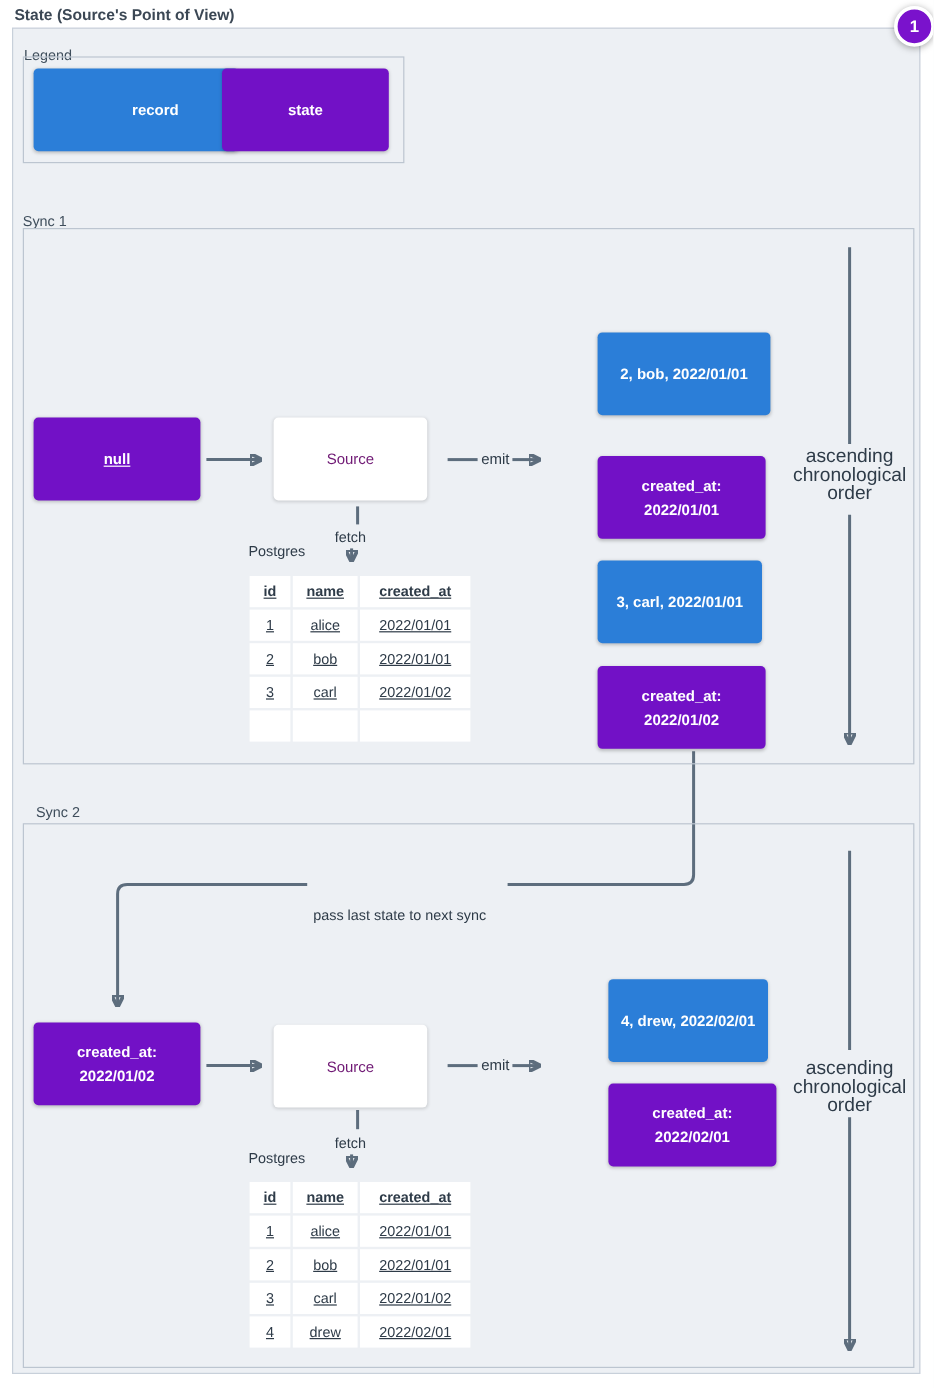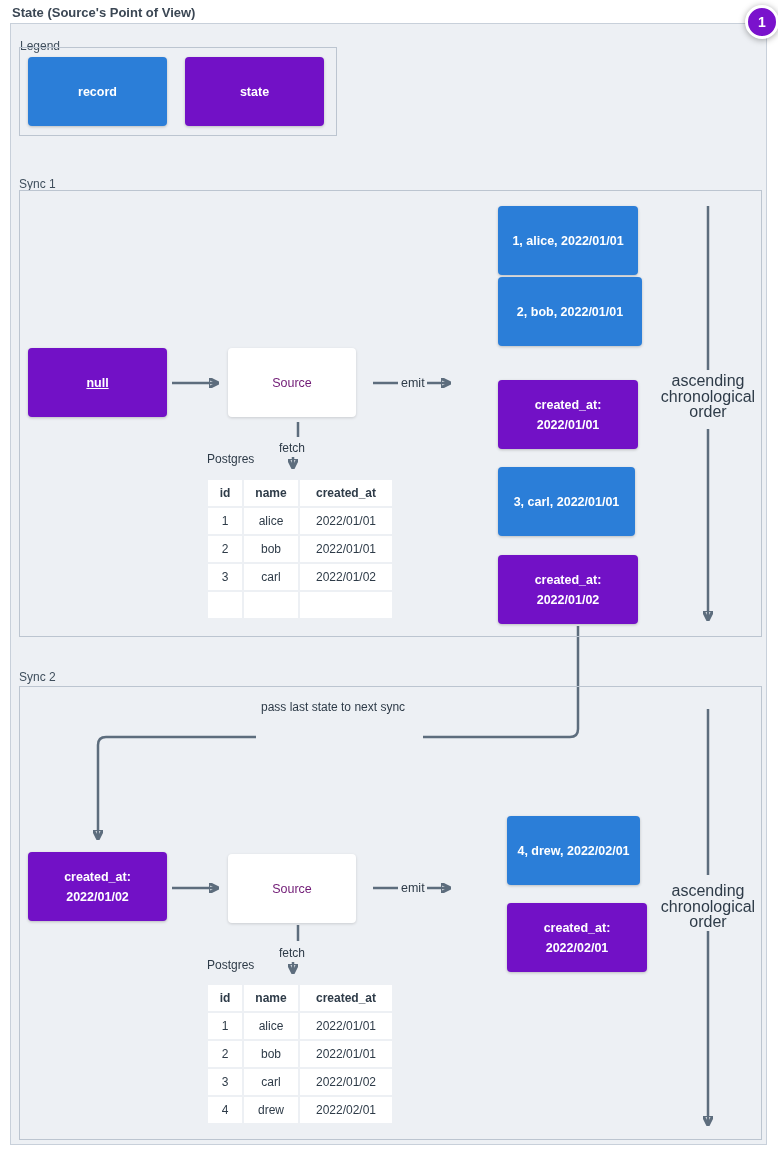--- a/index.html
+++ b/index.html
@@ -28,21 +28,21 @@
   .box.state{background:var(--state-purple);}
   .source-box{position:absolute;width:128px;height:69px;border-radius:4px;background:#fff;
        display:flex;align-items:center;justify-content:center;font-size:12.5px;font-weight:500;
        color:#701a75;box-shadow:0 1px 3px rgba(0,0,0,.15);}
   .small-label{position:absolute;font-size:12px;color:#2e3b48;}
   .order-note{position:absolute;width:100px;text-align:center;font-size:16px;line-height:15.5px;color:#2e3b48;}
   .arrows{position:absolute;left:0;top:0;width:778px;height:1157px;pointer-events:none;}
   .arrows path{stroke:var(--arrow-gray);stroke-width:2.5;fill:none;}
   table.pgtable{position:absolute;border-collapse:separate;border-spacing:2px;font-size:12px;}
   table.pgtable th,table.pgtable td{background:#fff;text-align:center;padding:0 6px;
-       height:26px;color:#2e3b48;font-weight:400;}
+       height:26px;color:#2e3b48;font-weight:400;text-decoration:underline;}
   table.pgtable th{font-weight:700;}
   .col-id{width:22px;}.col-name{width:42px;}.col-created{width:80px;}
   .badge{position:absolute;left:745px;top:5px;width:28px;height:28px;border-radius:50%;
        background:var(--badge-purple);border:3px solid #fff;box-shadow:0 1px 6px rgba(0,0,0,.35);
        display:flex;align-items:center;justify-content:center;color:#fff;font-size:14px;font-weight:700;z-index:5;}
 </style>
 </head>
 <body>
 
 <div class="canvas">
@@ -70,21 +70,21 @@
     <path d="M373,888 H398"></path>
     <path d="M427,888 H448" marker-end="url(#ah)"></path>
     <path d="M298,925 V941"></path>
     <path d="M293,962 V971" marker-end="url(#ah)"></path>
     <path d="M708,709 V875"></path>
     <path d="M708,931 V1123" marker-end="url(#ah)"></path>
   </svg>
 
   <div class="sec-label" style="left:20px;top:39px;">Legend</div>
   <div class="section" style="left:19px;top:47px;width:316px;height:87px;"></div>
-  <div class="box record" style="left:28px;top:57px;">
+  <div class="box record" style="left:28px;top:57px;padding-left:32px;">
     <span>record</span>
   </div>
   <div class="box state" style="left:185px;top:57px;text-align:right;">
     <span>state</span>
   </div>
 
   <div class="sec-label" style="left:19px;top:177px;">Sync 1</div>
   <div class="section" style="left:19px;top:190px;width:741px;height:445px;"></div>
 
   <div class="box state" style="left:28px;top:348px;text-decoration:underline;">
@@ -120,42 +120,39 @@
       <td>2022/01/02</td>
     </tr>
     <tr>
       <td></td>
       <td></td>
       <td></td>
     </tr>
   </tbody>
     </table>
 
-  <div class="box record" style="left:498px;top:206px;width:140px;">
-    <span>1, alice, 2022/01/01</span>
-  </div>
   <div class="box record" style="left:498px;top:277px;width:144px;">
     <span>2, bob, 2022/01/01</span>
   </div>
   <div class="box state" style="left:498px;top:380px;width:140px;">
     <span>created_at:</span>
     <span>2022/01/01</span>
   </div>
   <div class="box record" style="left:498px;top:467px;width:137px;">
     <span>3, carl, 2022/01/01</span>
   </div>
   <div class="box state" style="left:498px;top:555px;width:140px;">
     <span>created_at:</span>
     <span>2022/01/02</span>
   </div>
   <div class="order-note" style="left:658px;top:373px;">ascending chronological order</div>
 
-  <div class="small-label" style="left:261px;top:700px;">pass last state to next sync</div>
-
-  <div class="sec-label" style="left:19px;top:670px;">Sync 2</div>
+  <div class="small-label" style="left:261px;top:756px;">pass last state to next sync</div>
+
+  <div class="sec-label" style="left:30px;top:670px;">Sync 2</div>
   <div class="section" style="left:19px;top:686px;width:741px;height:452px;"></div>
 
   <div class="box state" style="left:28px;top:852px;">
     <span>created_at:</span>
     <span>2022/01/02</span>
   </div>
   <div class="source-box" style="left:228px;top:854px;">
     <span>Source</span>
   </div>
   <div class="small-label" style="left:401px;top:881px;font-size:12.5px;">emit</div>

